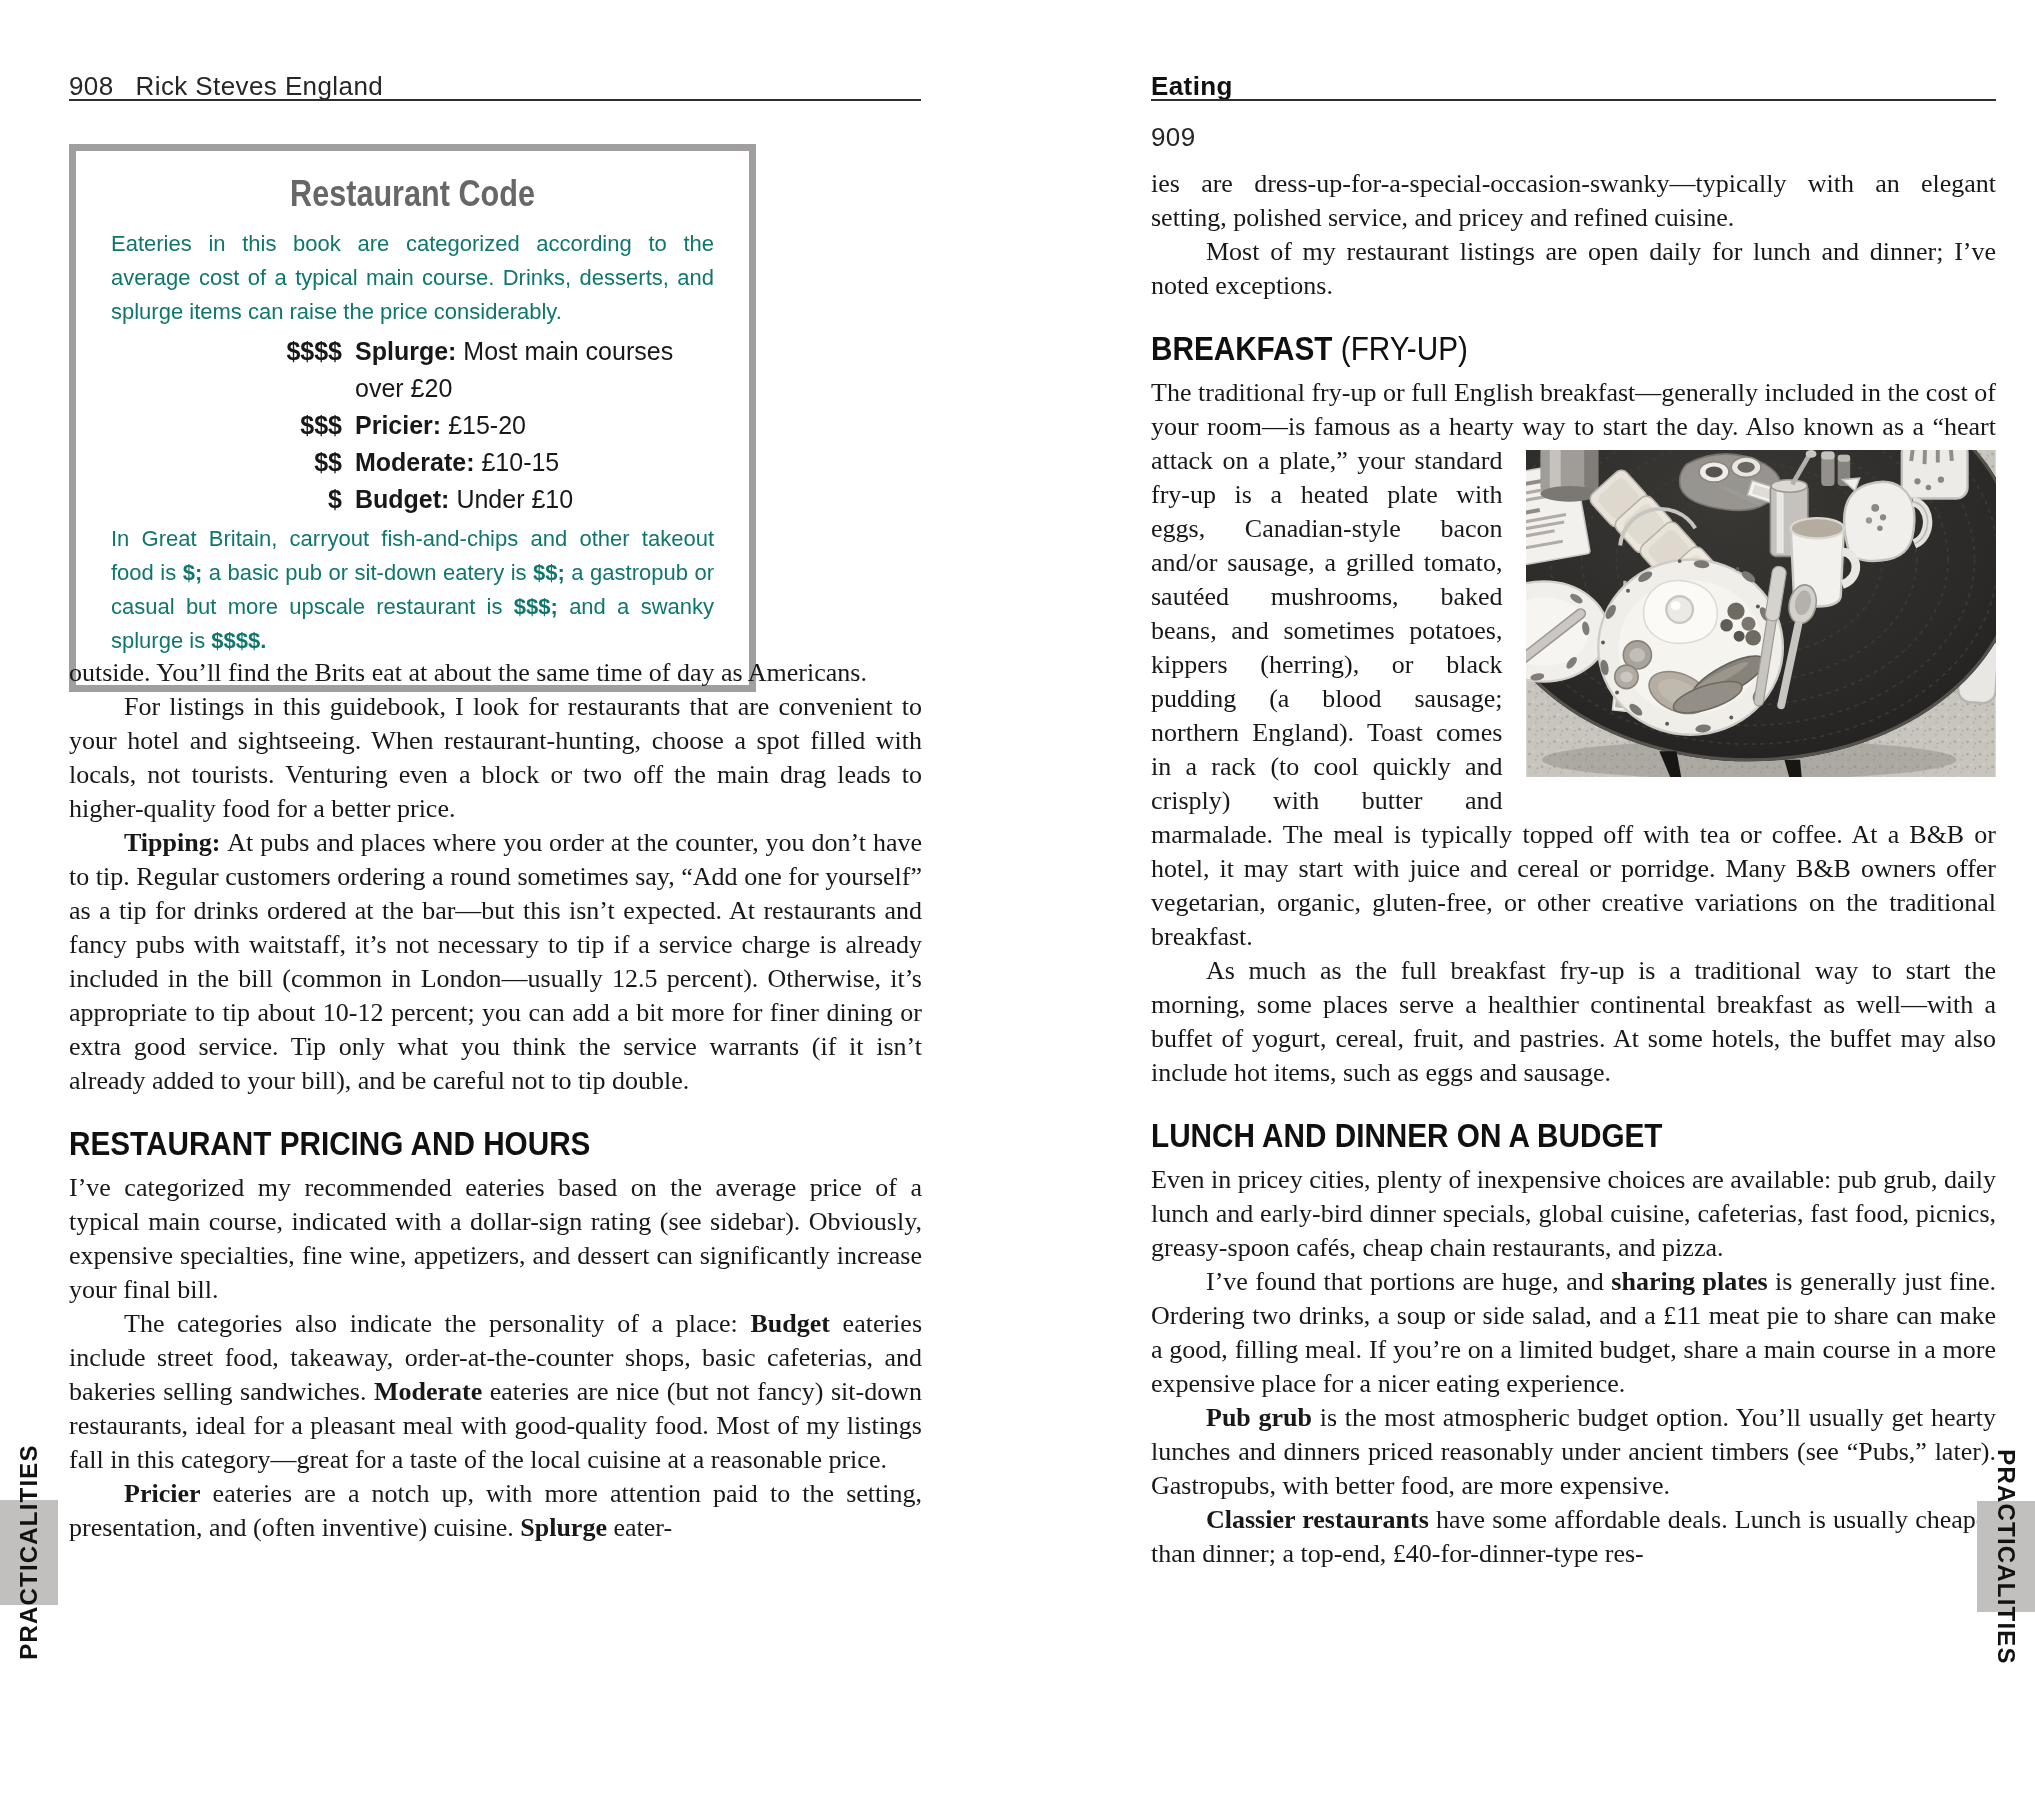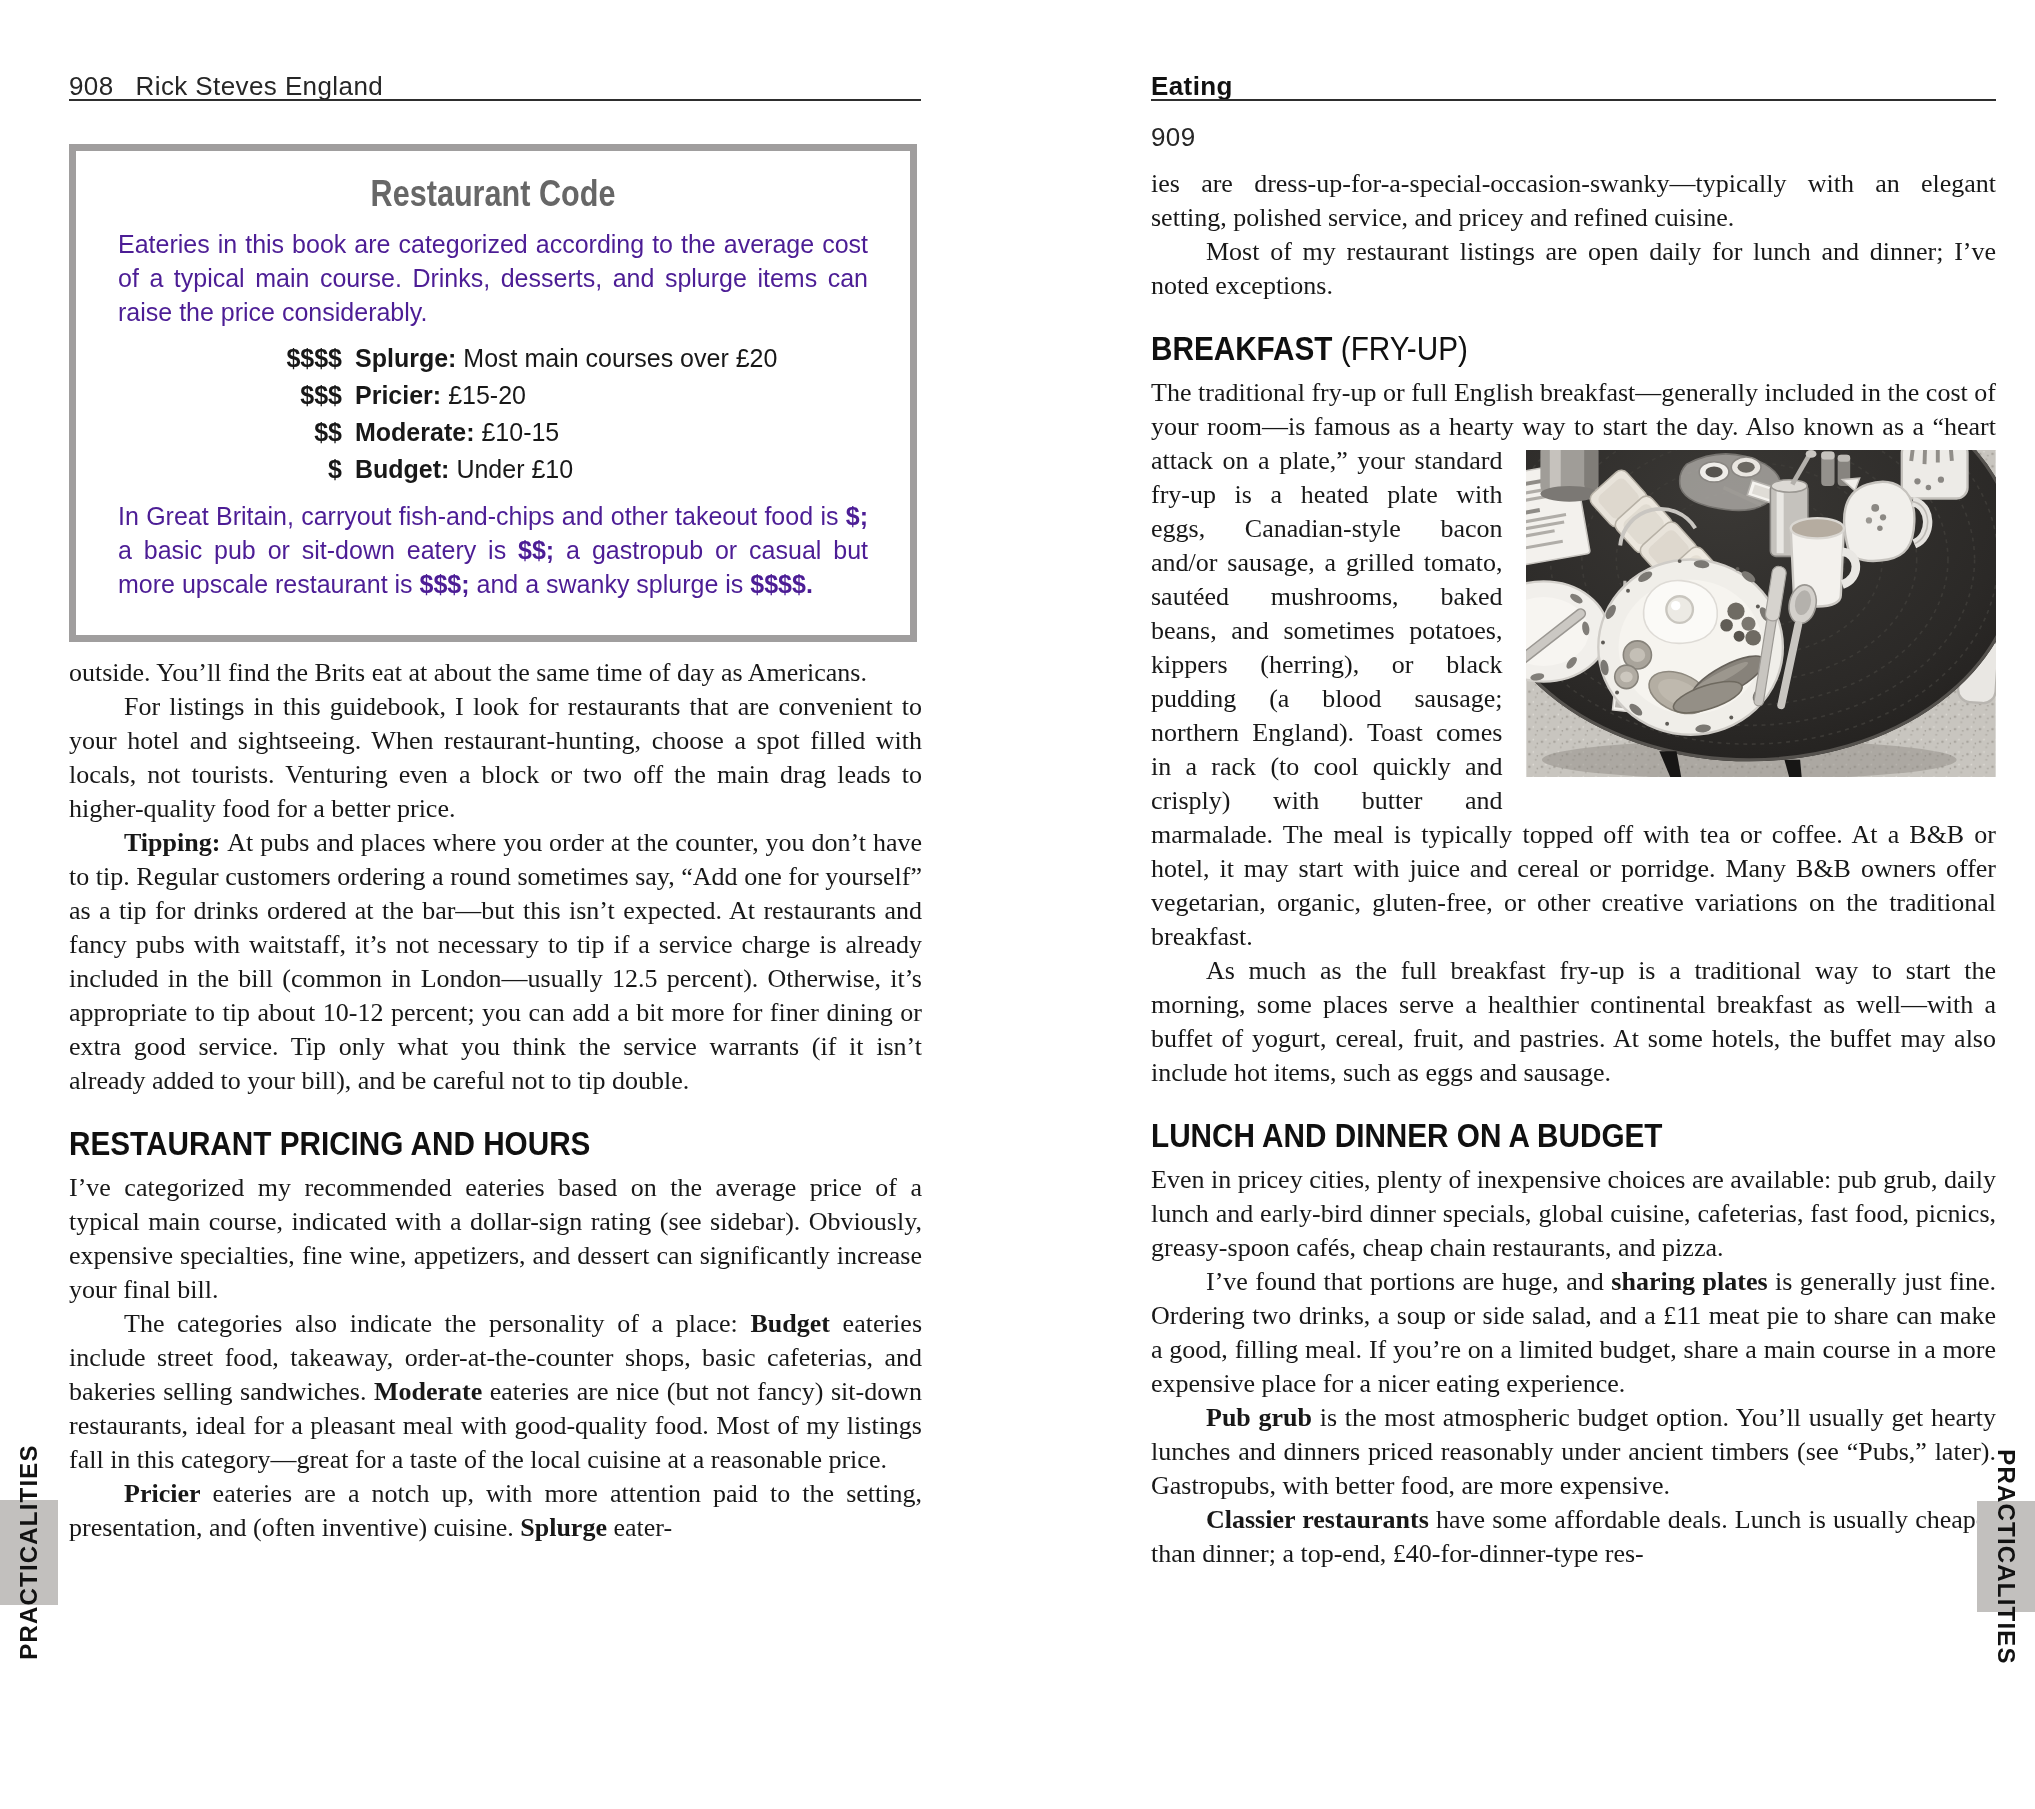--- a/index.html
+++ b/index.html
@@ -10,26 +10,26 @@
   .runhead{position:absolute;top:56px;font-family:"Liberation Sans",sans-serif;
            font-size:26px;line-height:31px;color:#262626;letter-spacing:0.4px;margin-top:15px;}
   .runhead-left{left:69px;display:flex;gap:22px;}
   .runhead-right{left:1151px;width:845px;display:flex;justify-content:flex-end;gap:20.4px;flex-direction:column;}
   .runhead .bold{font-weight:700;color:#111;}
   .rule{position:absolute;height:2.3px;background:#2e2e2e;top:99px;}
   .rule-left{left:69px;width:852px;}
   .rule-right{left:1151px;width:845px;}
 
   
-  .codebox{position:absolute;left:69px;top:144px;width:848px;box-sizing:border-box;
+  .codebox{position:absolute;left:69px;top:144px;width:687px;box-sizing:border-box;
            border:7.8px solid #a09e9e;padding:19px 31px 23.5px 31px;background:#fff;
            font-family:"Liberation Sans",sans-serif;}
   .codebox .title{font-weight:700;font-size:36px;line-height:44px;color:#676767;
                   text-align:center;transform:scaleX(.85);margin:1.6px 0 11px 0;}
-  .codebox p{margin:11px;font-size:25px;line-height:34px;text-align:justify;color:#4c1d95;}
+  .codebox p{margin:4px;font-size:22px;line-height:34px;text-align:justify;color:#0f766e;}
   .tiers{margin:3.1px 0 1.6px 0;}
   .tier{display:flex;font-size:25px;line-height:37px;}
   .tier .sym{width:235px;text-align:right;font-weight:700;flex:0 0 auto;}
   .tier .txt{margin-left:13px;}
   .tier .lbl{font-weight:700;}
   .b{font-weight:700;}
 
   
   .col{position:absolute;font-size:26px;line-height:34px;text-align:justify;}
   .col-left{left:69px;top:656px;width:853px;}

